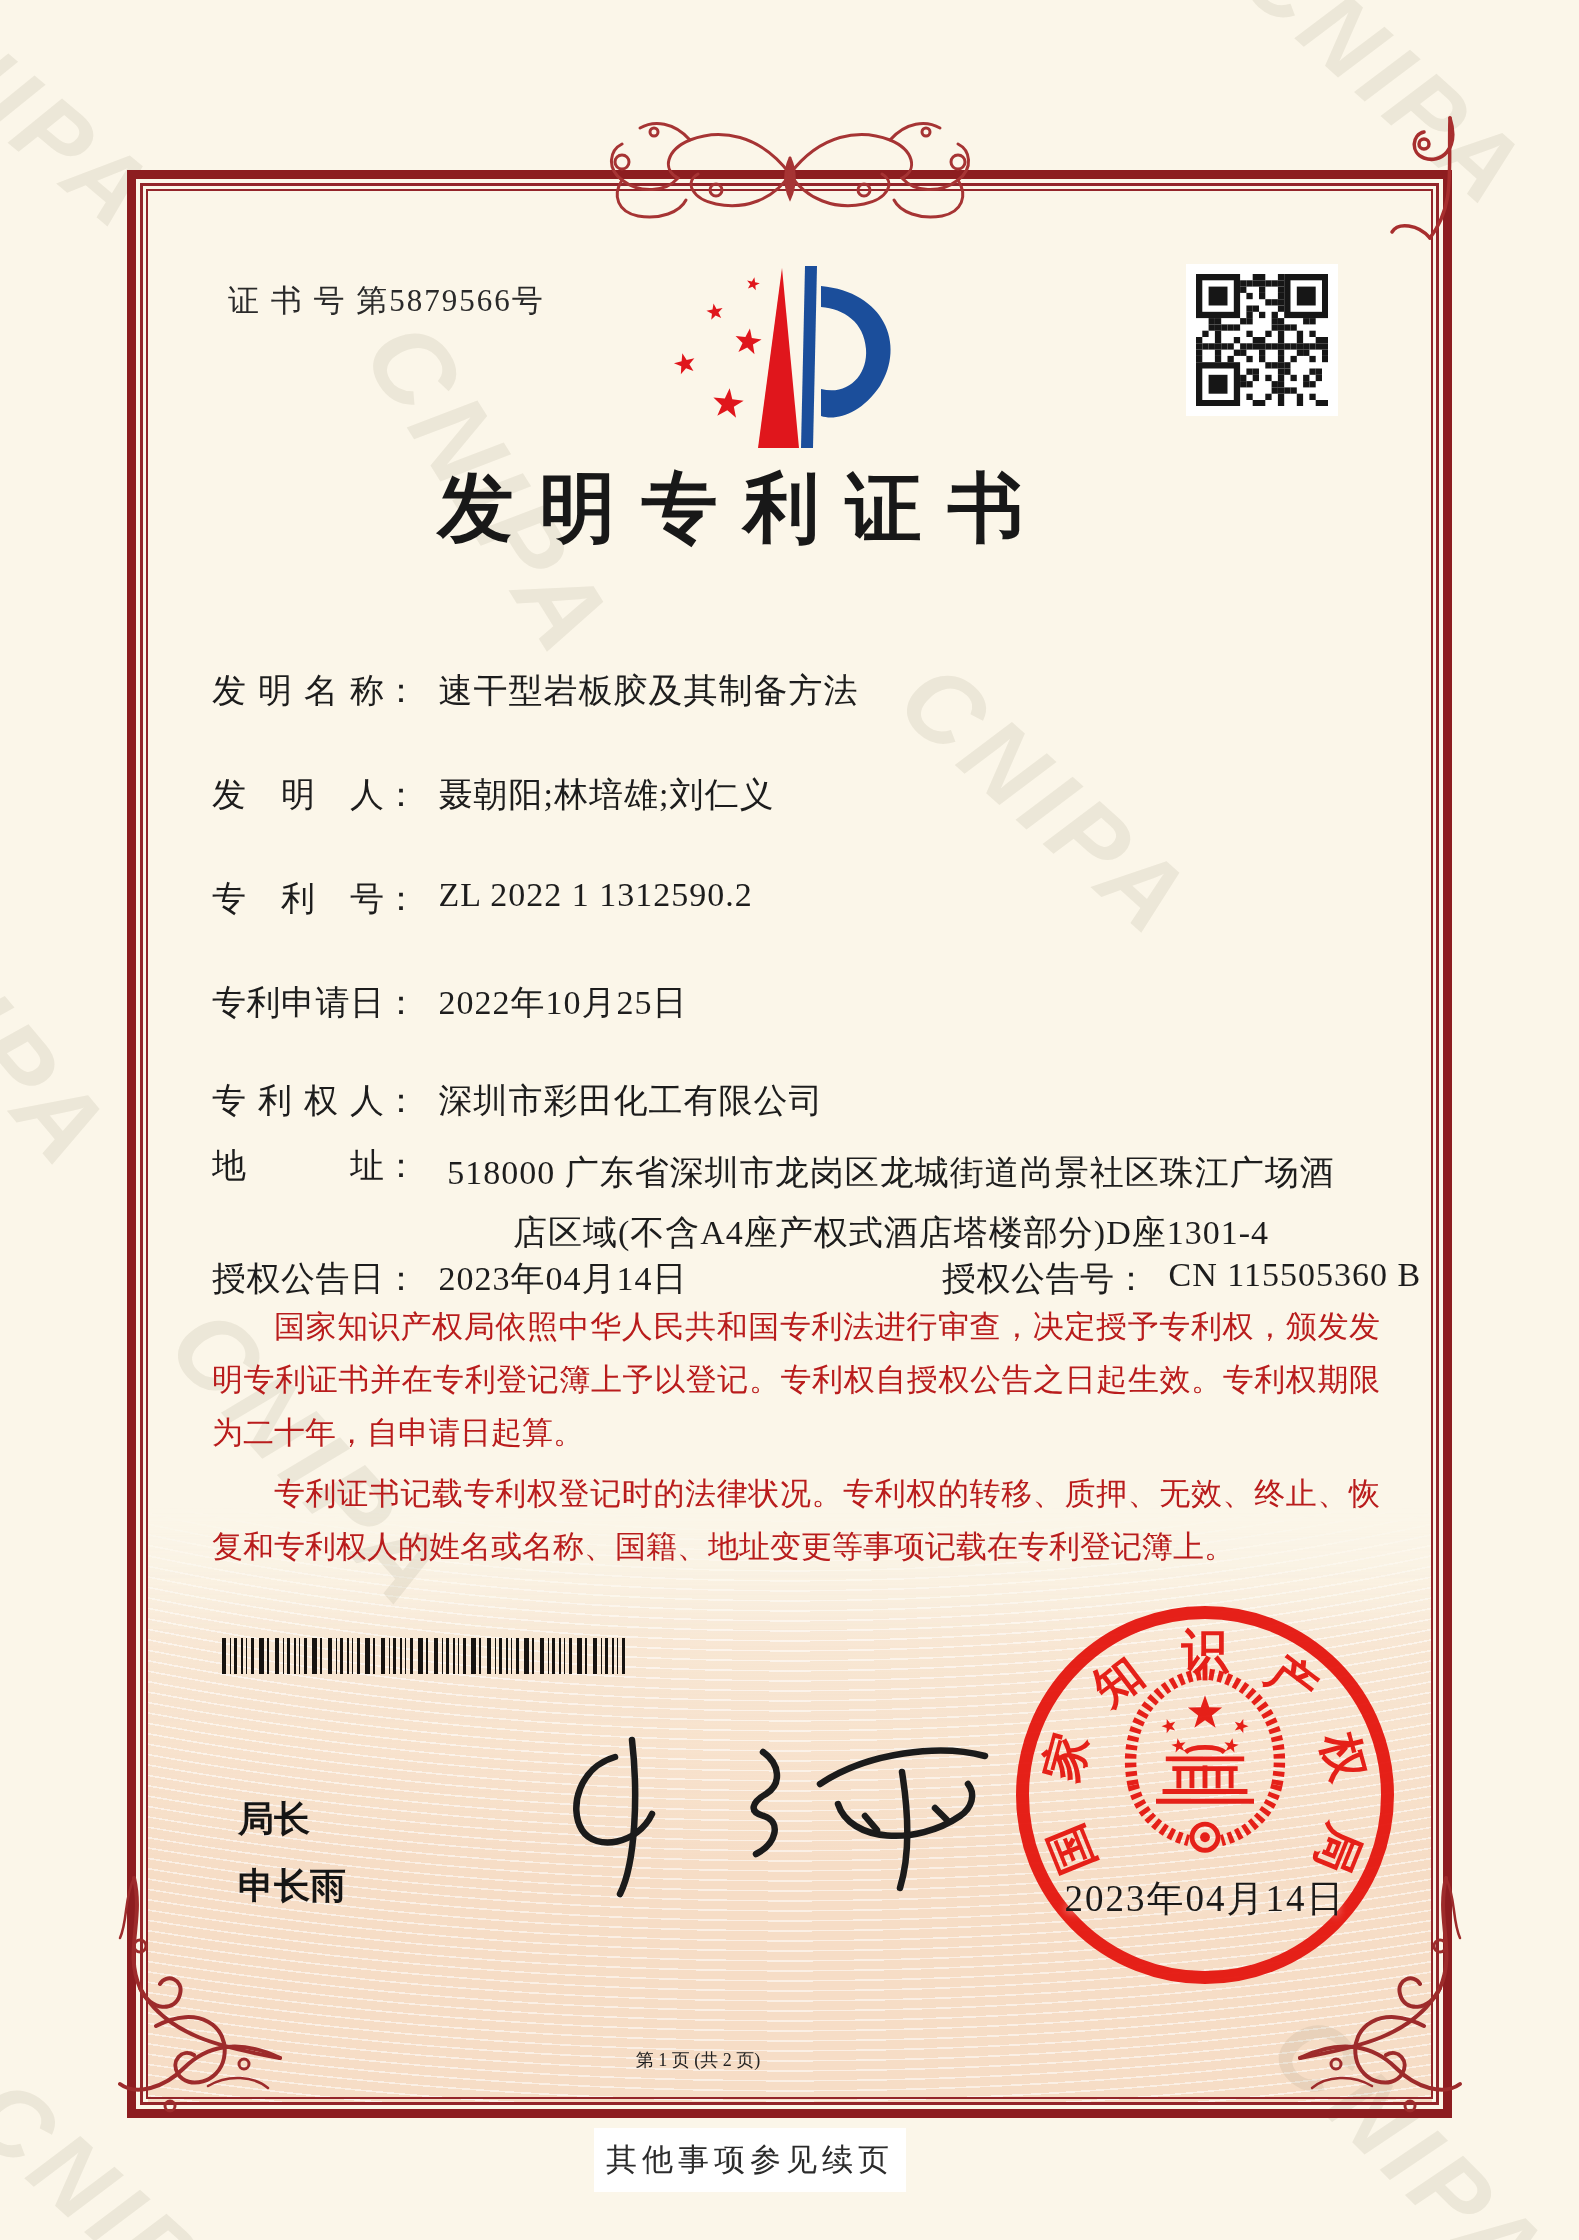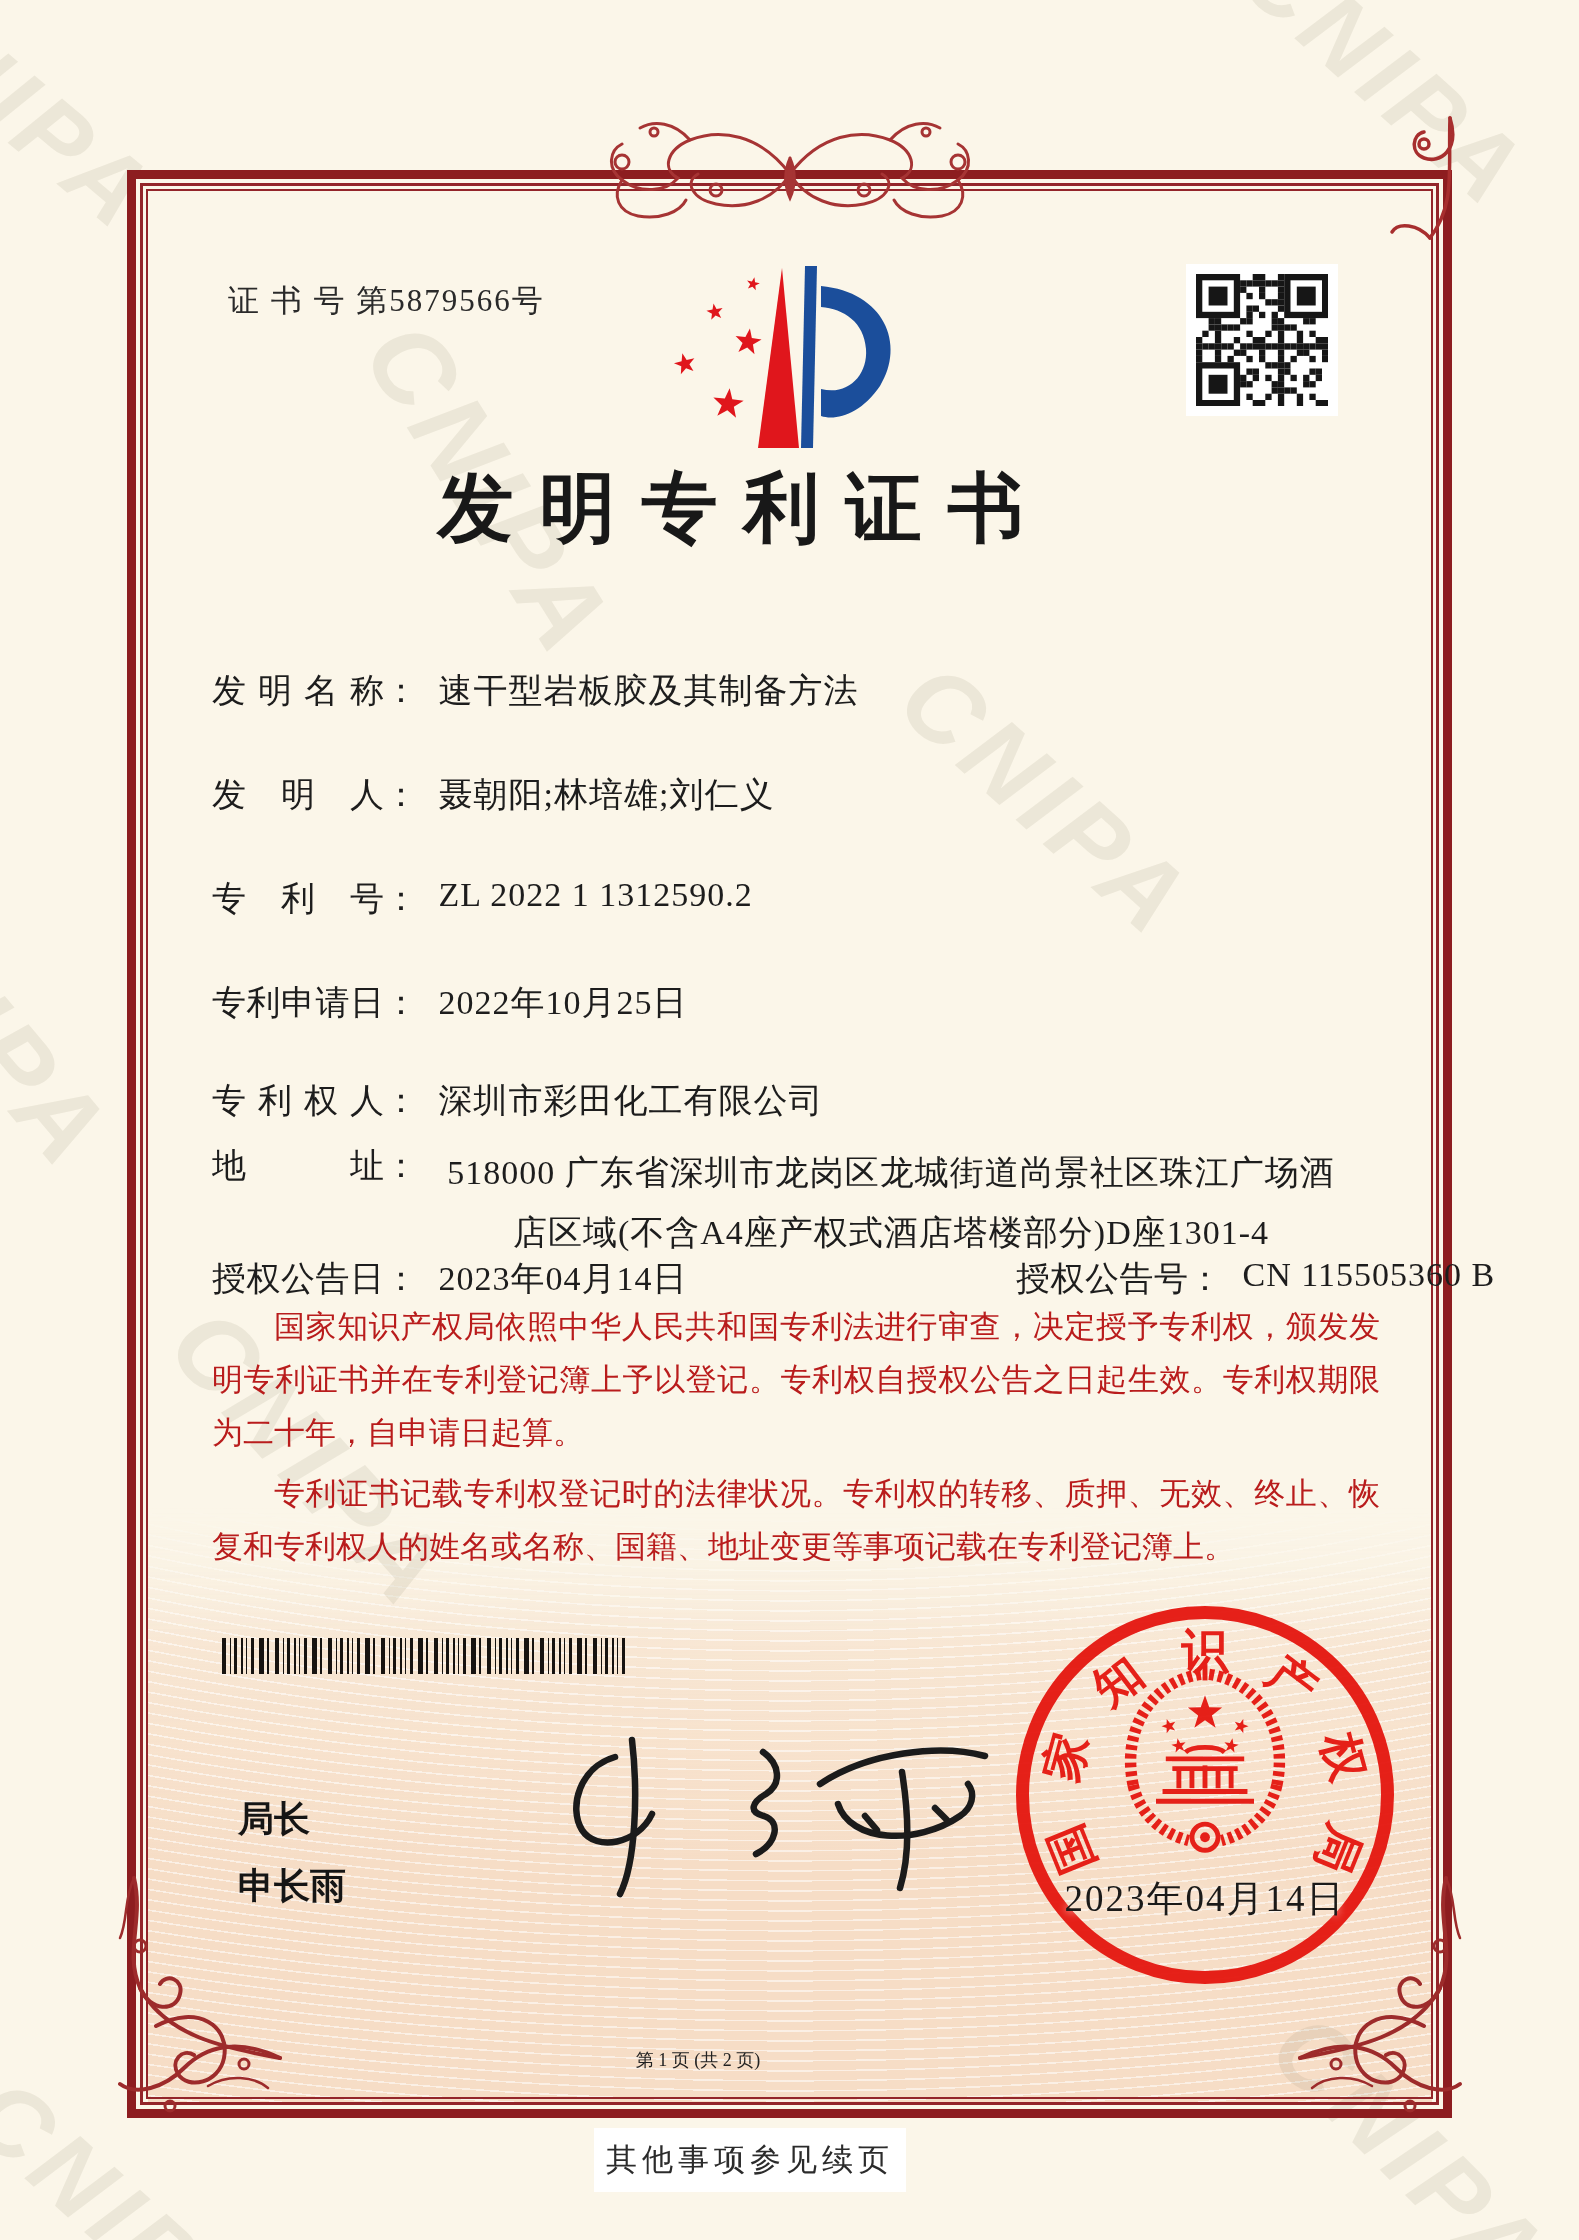--- a/index.html
+++ b/index.html
@@ -35,21 +35,21 @@
   .qr svg{position:absolute;left:10px;top:10px;}
   .title{position:absolute;left:127px;top:458px;width:1207px;margin:0;text-align:center;
          font-size:76px;font-weight:700;letter-spacing:26px;text-indent:26px;color:#181818;z-index:5;}
 
   
   .frow{position:absolute;left:212px;font-size:34px;z-index:5;white-space:nowrap;}
   .flabel{display:inline-block;width:172px;text-align:justify;text-align-last:justify;vertical-align:top;}
   .fcolon{display:inline-block;vertical-align:top;}
   .fvalue{display:inline-block;margin-left:12px;letter-spacing:1px;vertical-align:top;}
   .fvalue.wrap{white-space:normal;width:905px;line-height:60px;text-align:center;}
-  .grant2{position:absolute;left:804px;top:0;}
+  .grant2{position:absolute;left:730px;top:0;}
 
   
   .paras{position:absolute;left:212px;top:1300px;width:1168px;z-index:5;}
   .paras p{margin:0 0 8px 0;font-size:31px;line-height:53px;text-align:justify;text-indent:2em;color:#b91c1c;}
 
   
   .barcode{position:absolute;left:222px;top:1638px;z-index:6;}
   .director{position:absolute;left:238px;z-index:6;font-family:Liberation Serif, serif;
             font-weight:700;font-size:36px;color:#151515;text-align:right;}
   .sig{position:absolute;left:520px;top:1712px;z-index:6;}

